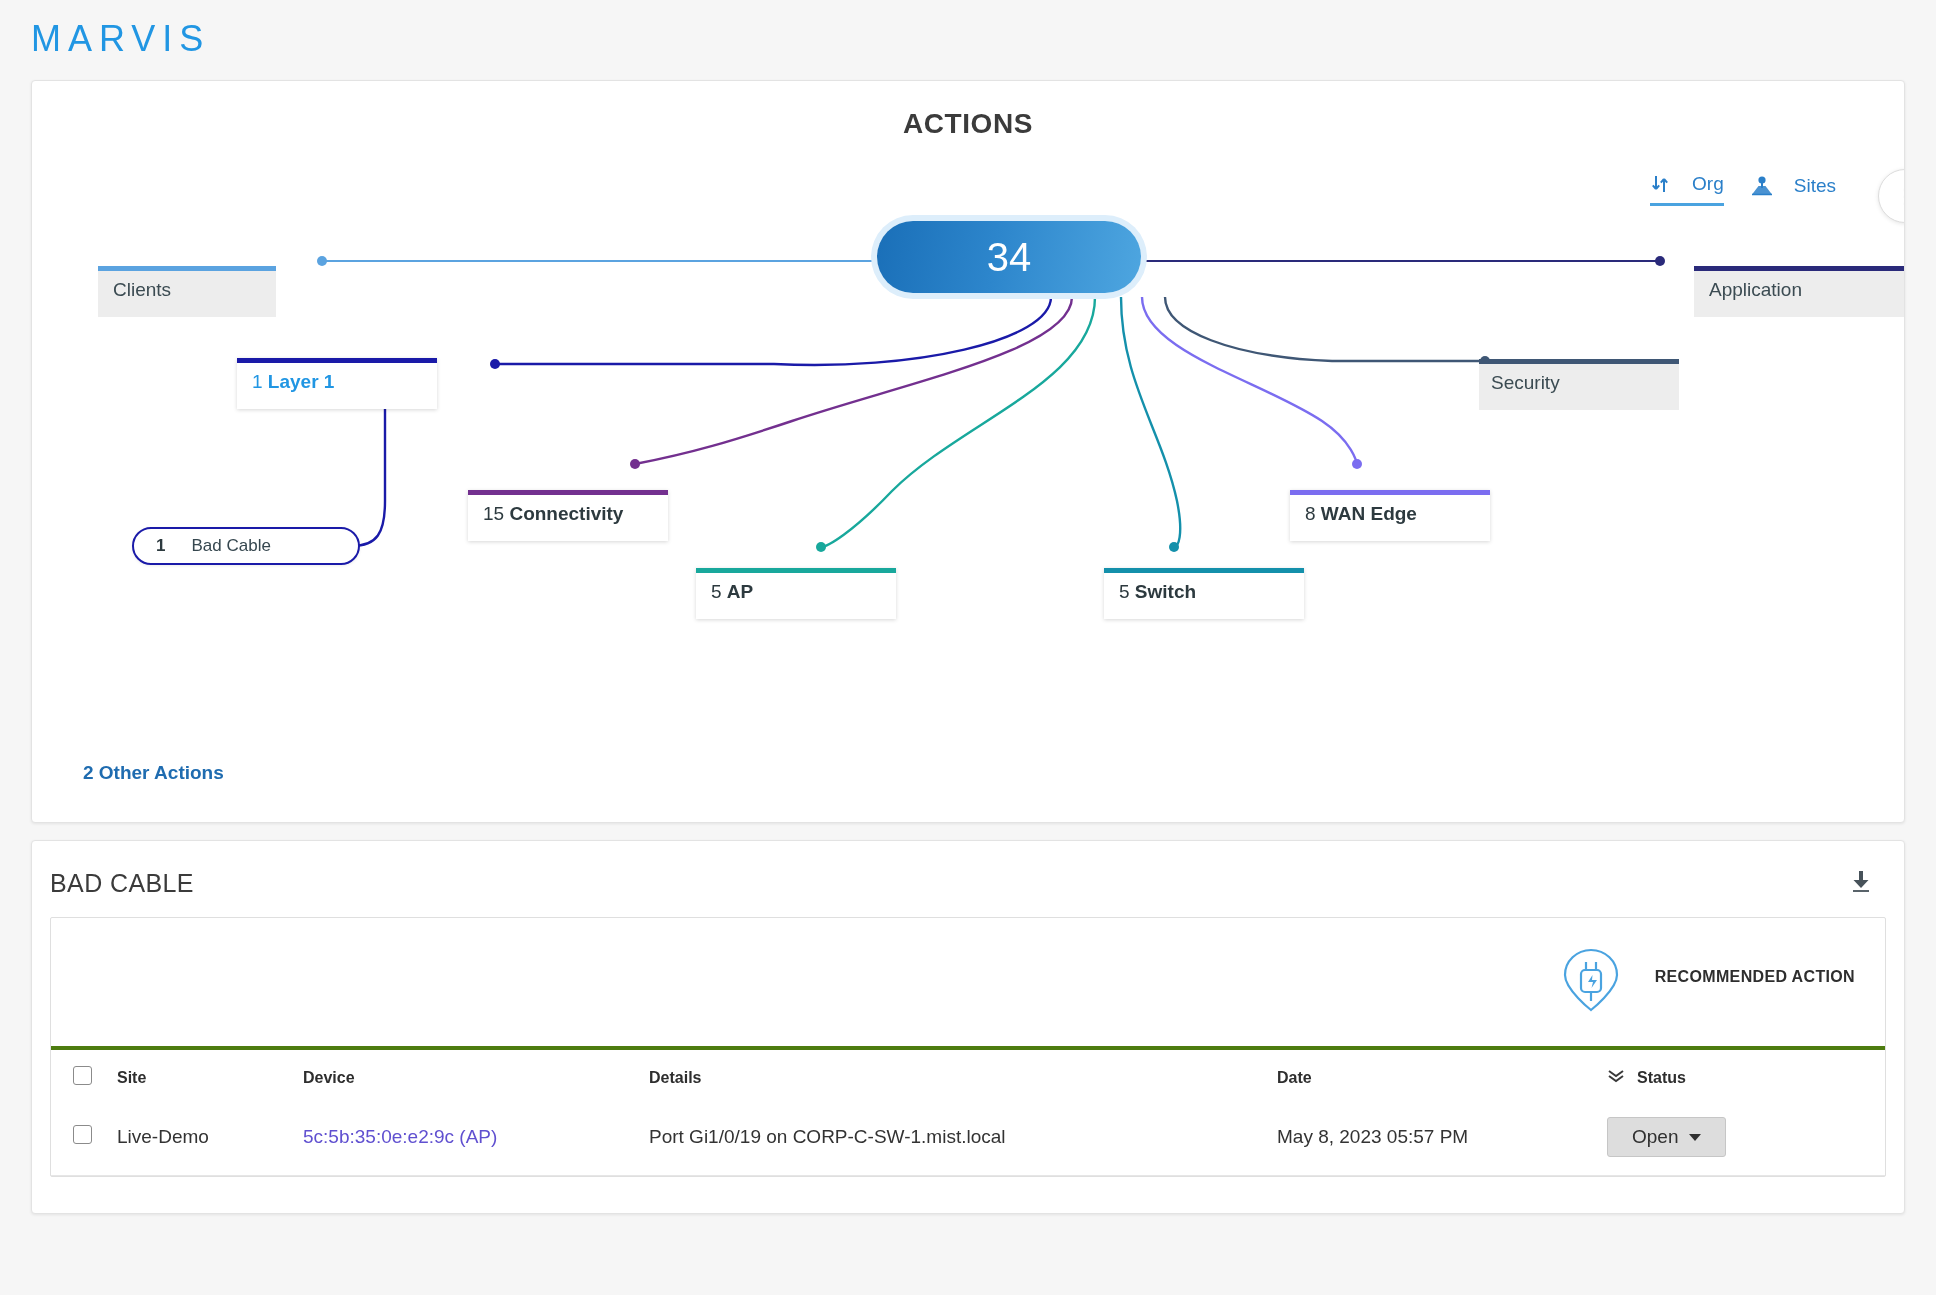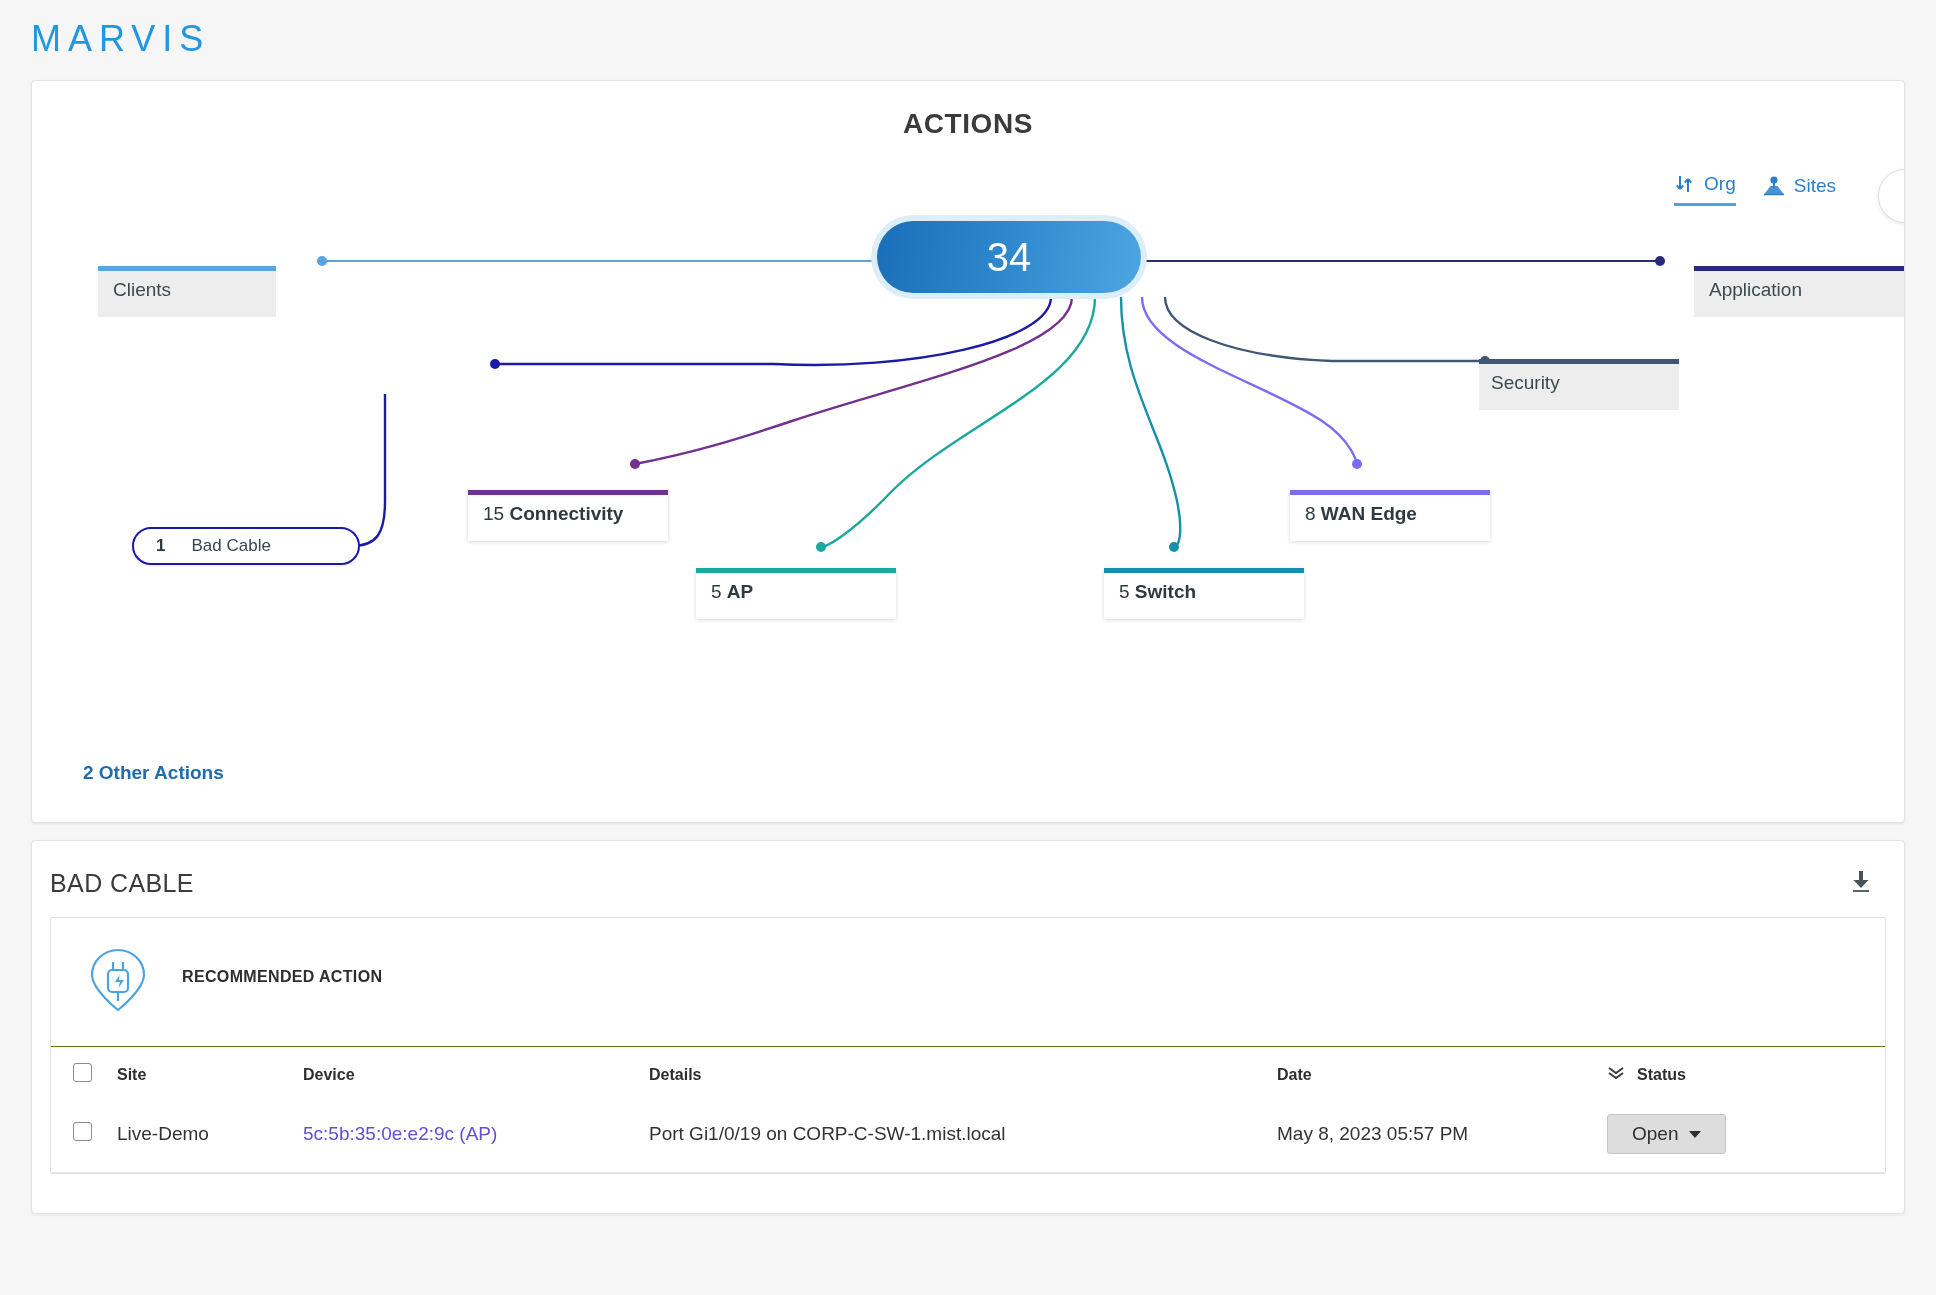--- a/index.html
+++ b/index.html
@@ -47,21 +47,21 @@
 
   
   .scope-tabs {
     position: absolute;
     right: 68px; top: 92px;
     display: flex;
     align-items: center;
     gap: 26px;
   }
   .scope-tab {
-    display: flex; align-items: center; gap: 8px;
+    display: flex; align-items: center; gap: 20px;
     font-size: 19px;
     color: #2a7fc9;
     padding-bottom: 8px;
     cursor: pointer;
   }
   .scope-tab.active { border-bottom: 3px solid #4aa3e0; }
   .scope-tab svg { display: block; }
 
   .fab {
     position: absolute;
@@ -171,21 +171,22 @@
 
   .panel {
     margin: 18px 18px 0 18px;
     border: 1px solid #dfdfdf;
     border-radius: 2px;
   }
   .rec-row {
     display: flex; align-items: center;
     gap: 33px;
     padding: 28px 30px 28px 36px;
-    border-bottom: 1px solid #4d7c0f;
+    border-bottom: 4px solid #4d7c0f;
+    justify-content: flex-end;
   }
   .rec-text-h {
     font-size: 16px; font-weight: bold; color: #2e2e2e;
     letter-spacing: .35px;
     margin-bottom: 10px;
   }
   .rec-text-b { font-size: 19px; color: #3a3a3a; }
 
   table.tbl { width: 100%; border-collapse: collapse; }
   table.tbl th {
@@ -306,20 +307,25 @@
     <div class="cat disabled" style="left:1662px; top:185px; width:220px;">
       <span class="bar" style="background:#2a2a7a"></span>
       <span class="lbl" style="font-weight:400">Application</span>
     </div>
 
     <div class="cat disabled" style="left:1447px; top:278px; width:200px;padding-left:12px;">
       <span class="bar" style="background:#3f5775"></span>
       <span class="lbl" style="font-weight:400">Security</span>
     </div>
 
+    <div class="cat selected" style="left:205px; top:277px; width:200px;">
+      <span class="bar" style="background:#1a1aa8"></span>
+      <span class="num">1 </span>
+      <span class="lbl">Layer 1</span>
+    </div>
 
     <div class="cat" style="left:436px; top:409px; width:200px;">
       <span class="bar" style="background:#73308f"></span>
       <span class="num">15 </span>
       <span class="lbl">Connectivity</span>
     </div>
 
     <div class="cat" style="left:664px; top:487px; width:200px;">
       <span class="bar" style="background:#18a89c"></span>
       <span class="num">5 </span>

